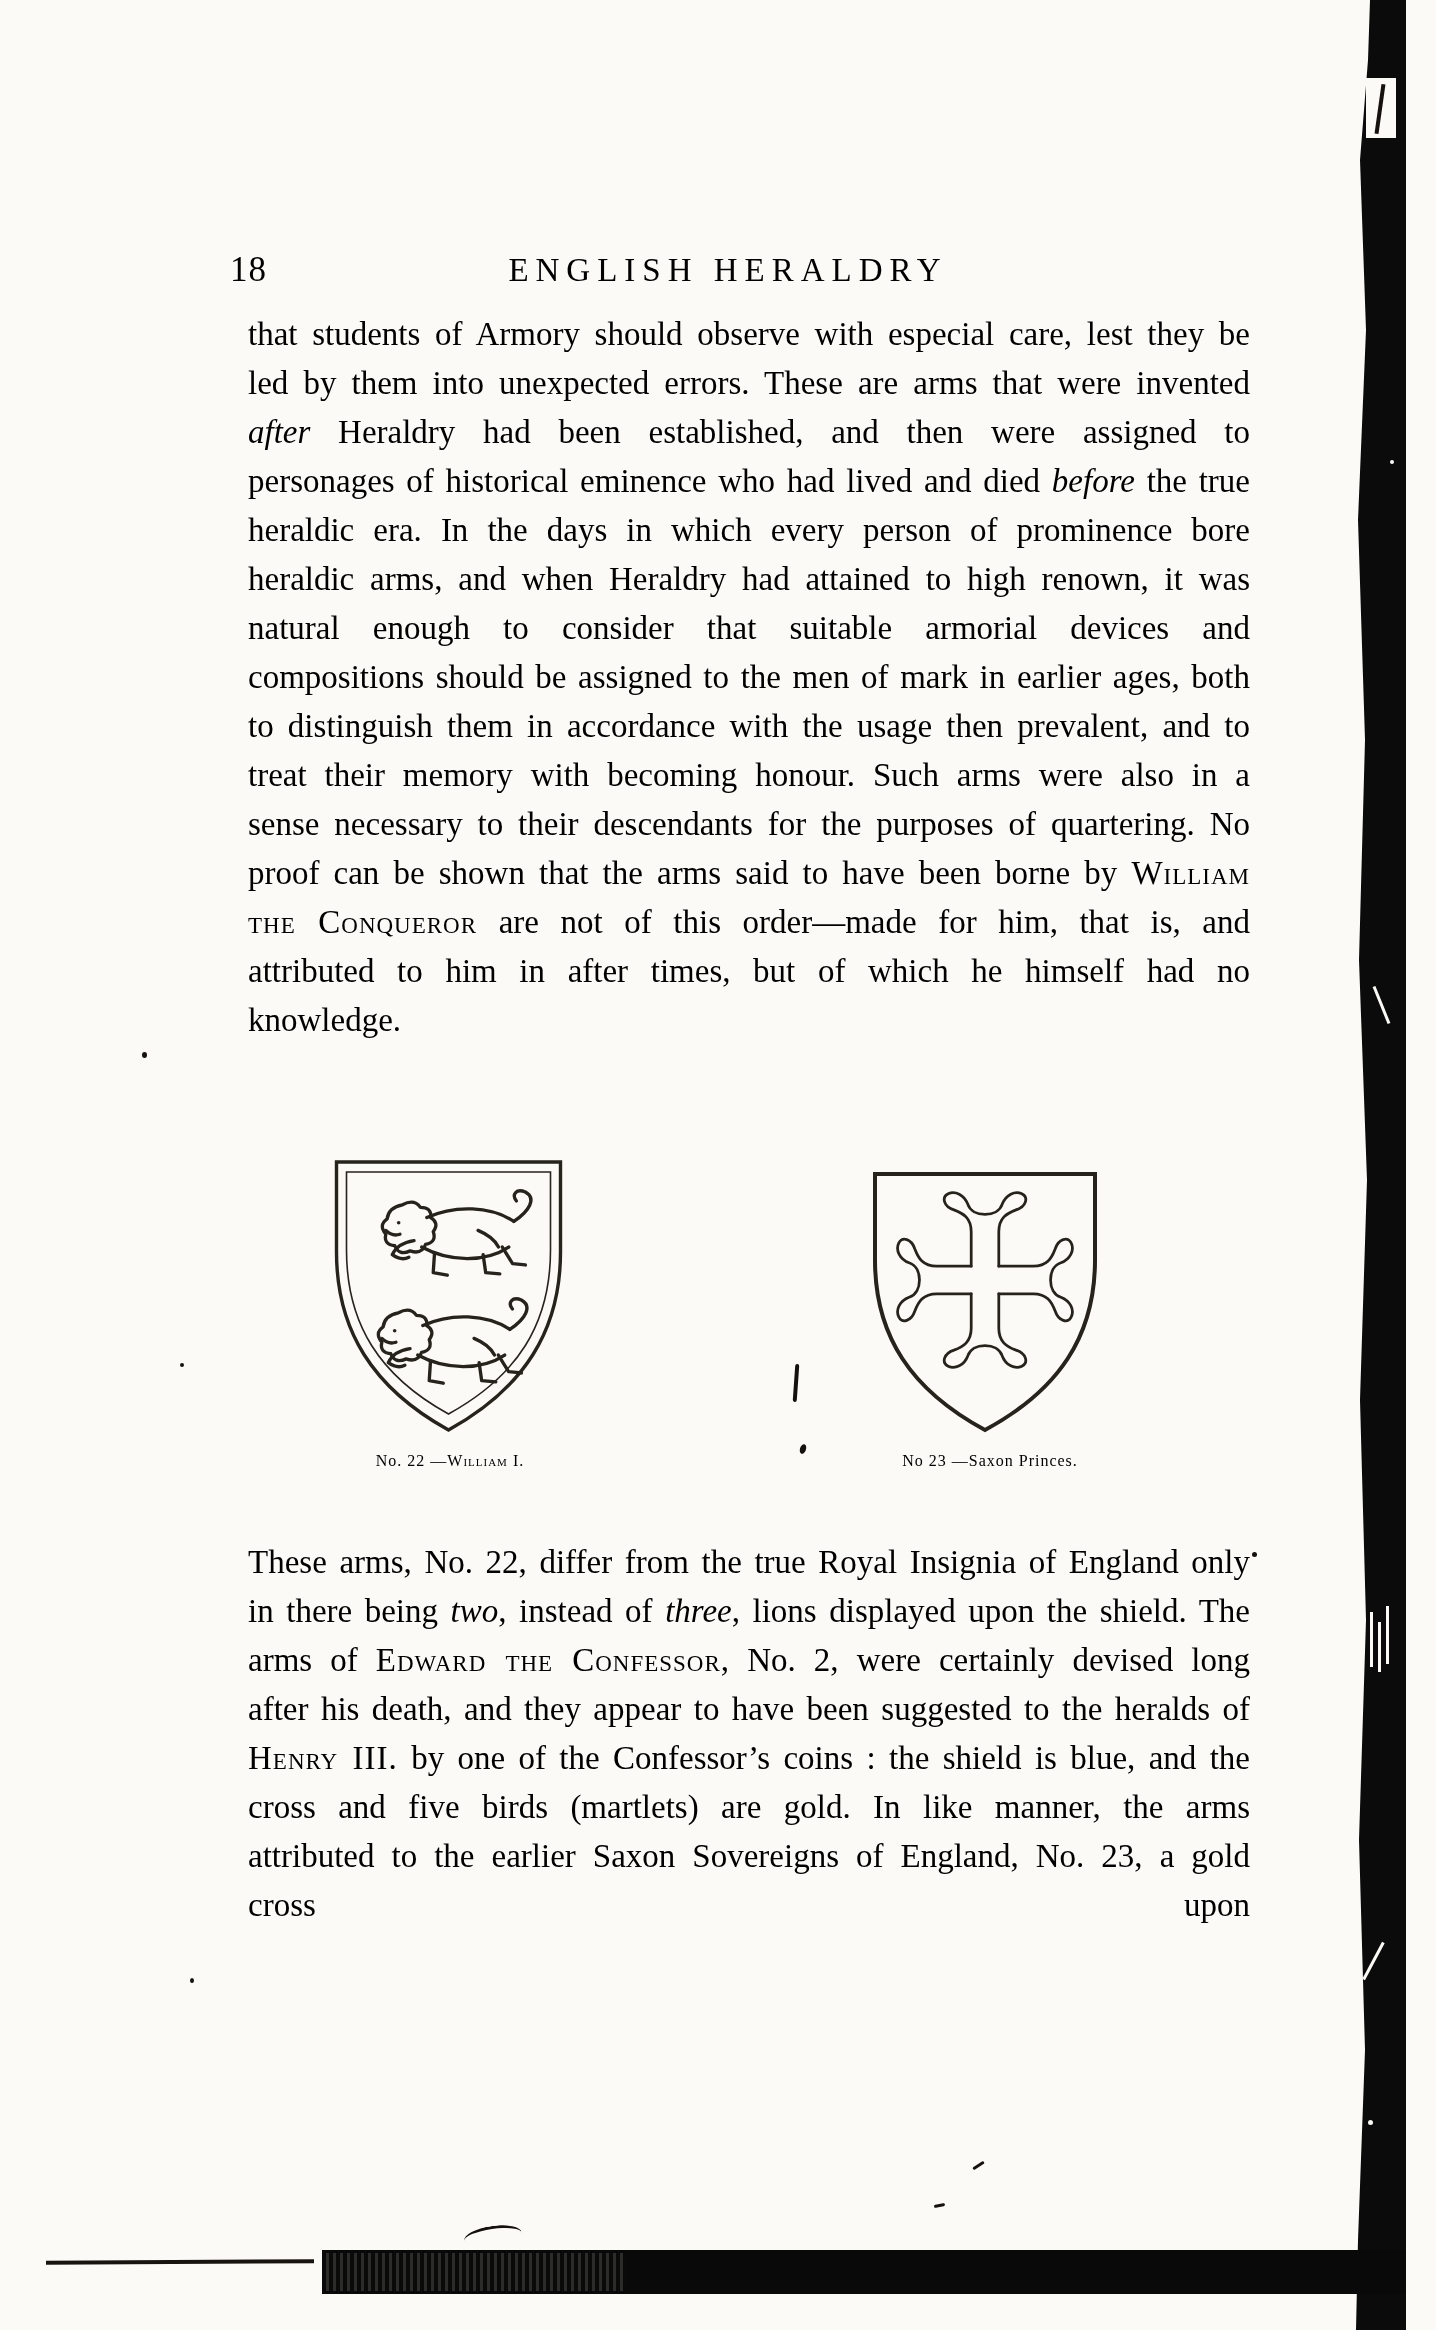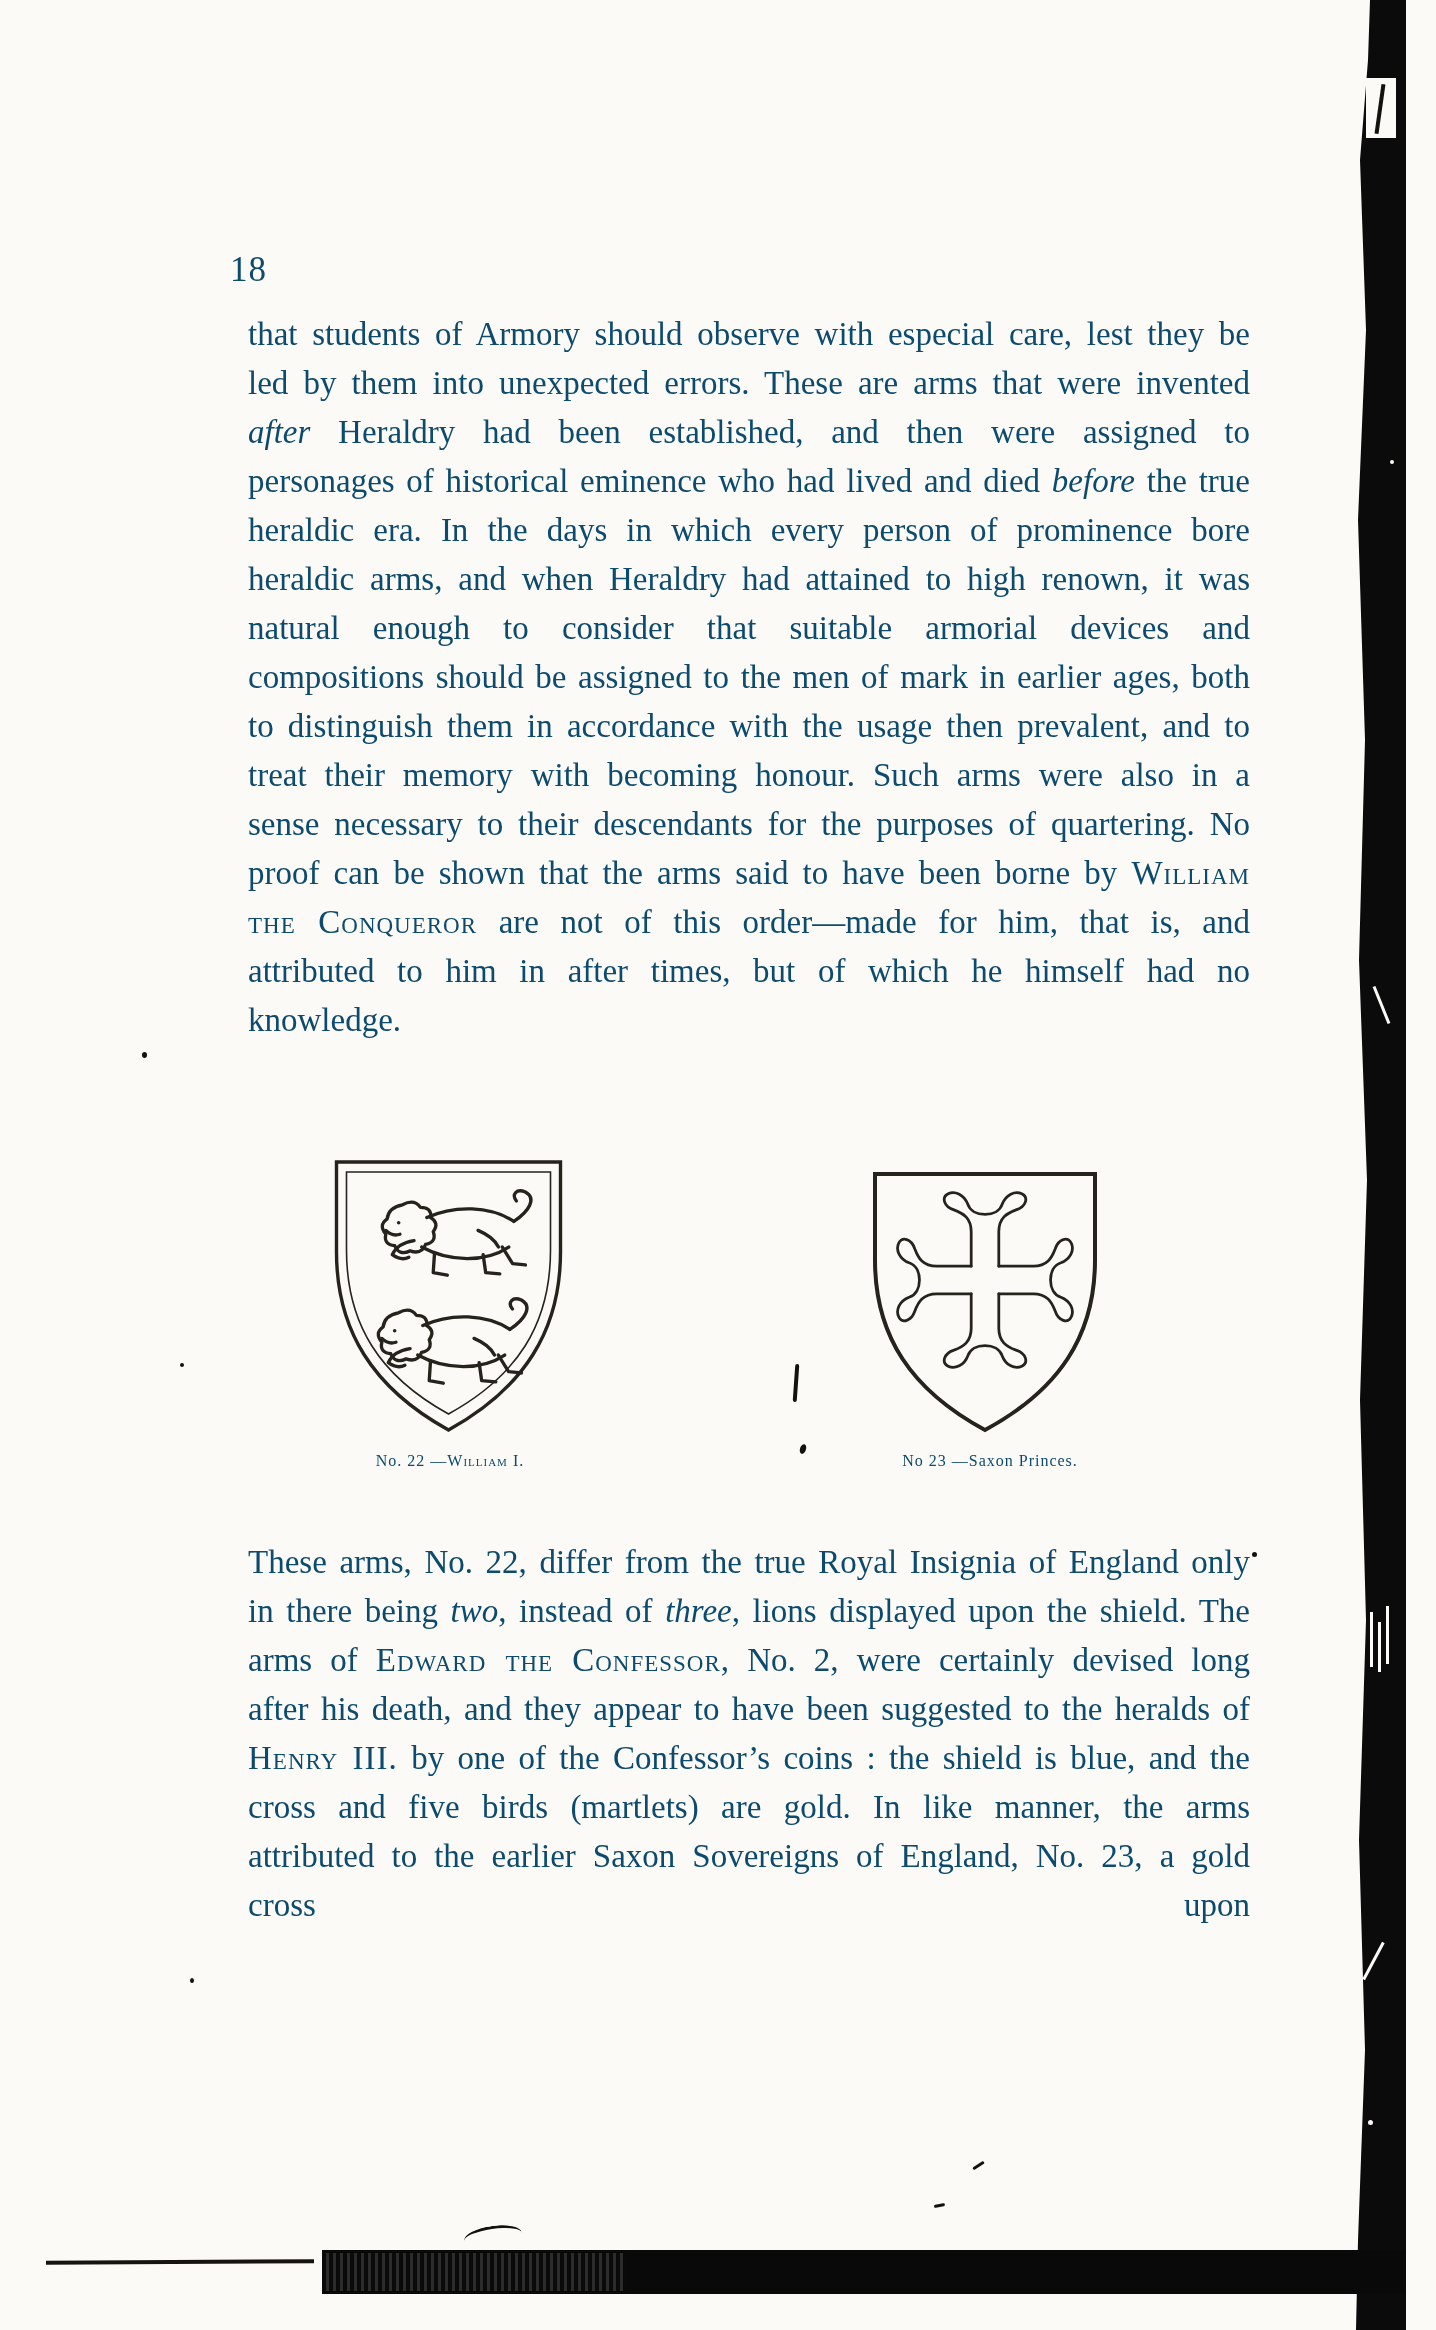--- a/index.html
+++ b/index.html
@@ -2,21 +2,21 @@
 <html><head>
 <meta charset="utf-8">
 <style>
   html,body{margin:0;padding:0;background:#d8d6d0;}
   .page{
     position:relative;
     width:1436px;height:2330px;
     background:#fbfaf6;
     overflow:hidden;
     font-family:"Liberation Serif", serif;
-    color:#0c4a6e;
+    color:#000000;
   }
   
   .pagenum{
     position:absolute;left:230px;top:250px;
     font-size:35px;letter-spacing:1px;
   }
   .runtitle{
     position:absolute;left:228px;top:252px;width:1000px;
     text-align:center;font-size:33px;letter-spacing:7px;
   }
@@ -69,20 +69,21 @@
     border-top:3px solid #14110d;border-radius:50%;
     transform:rotate(-8deg);background:transparent;
   }
 </style>
 </head>
 <body>
 
 <div class="page">
 
   <span class="pagenum">18</span>
+  <div class="runtitle">ENGLISH HERALDRY</div>
 
   <div class="para para1"><span>that students of Armory should observe with especial care, lest they be led by them into unexpected errors.  These are arms that were invented </span><span class="seg-italic">after</span><span> Heraldry had been established, and then were assigned to personages of historical eminence who had lived and died </span><span class="seg-italic">before</span><span> the true heraldic era.  In the days in which every person of prominence bore heraldic arms, and when Heraldry had attained to high renown, it was natural enough to consider that suitable armorial devices and compositions should be assigned to the men of mark in earlier ages, both to distinguish them in accordance with the usage then prevalent, and to treat their memory with becoming honour.  Such arms were also in a sense necessary to their descendants for the purposes of quartering.  No proof can be shown that the arms said to have been borne by </span><span class="seg-smallcaps">William the Conqueror</span><span> are not of this order—made for him, that is, and attributed to him in after times, but of which he himself had no knowledge.</span></div>
 
   <svg class="fig-svg fig1" width="265" height="298" viewBox="0 0 260 298">
     <defs>
       <g id="lion" fill="none" stroke="#26221c" stroke-width="2.6" stroke-linecap="round" stroke-linejoin="round">
         <path d="M25,10 q9,-5 14,2 q9,0 8,8 q7,4 2,11 q3,8 -6,10 q-3,8 -12,5 q-9,4 -12,-4 q-9,-1 -7,-9 q-6,-7 1,-12 q1,-9 12,-11 z"></path>
         <path d="M12,30 q5,5 11,3"></path>
         <circle cx="22" cy="24" r="1.4" fill="#26221c" stroke="none"></circle>
         <path d="M44,20 C66,10 94,11 112,23"></path>

